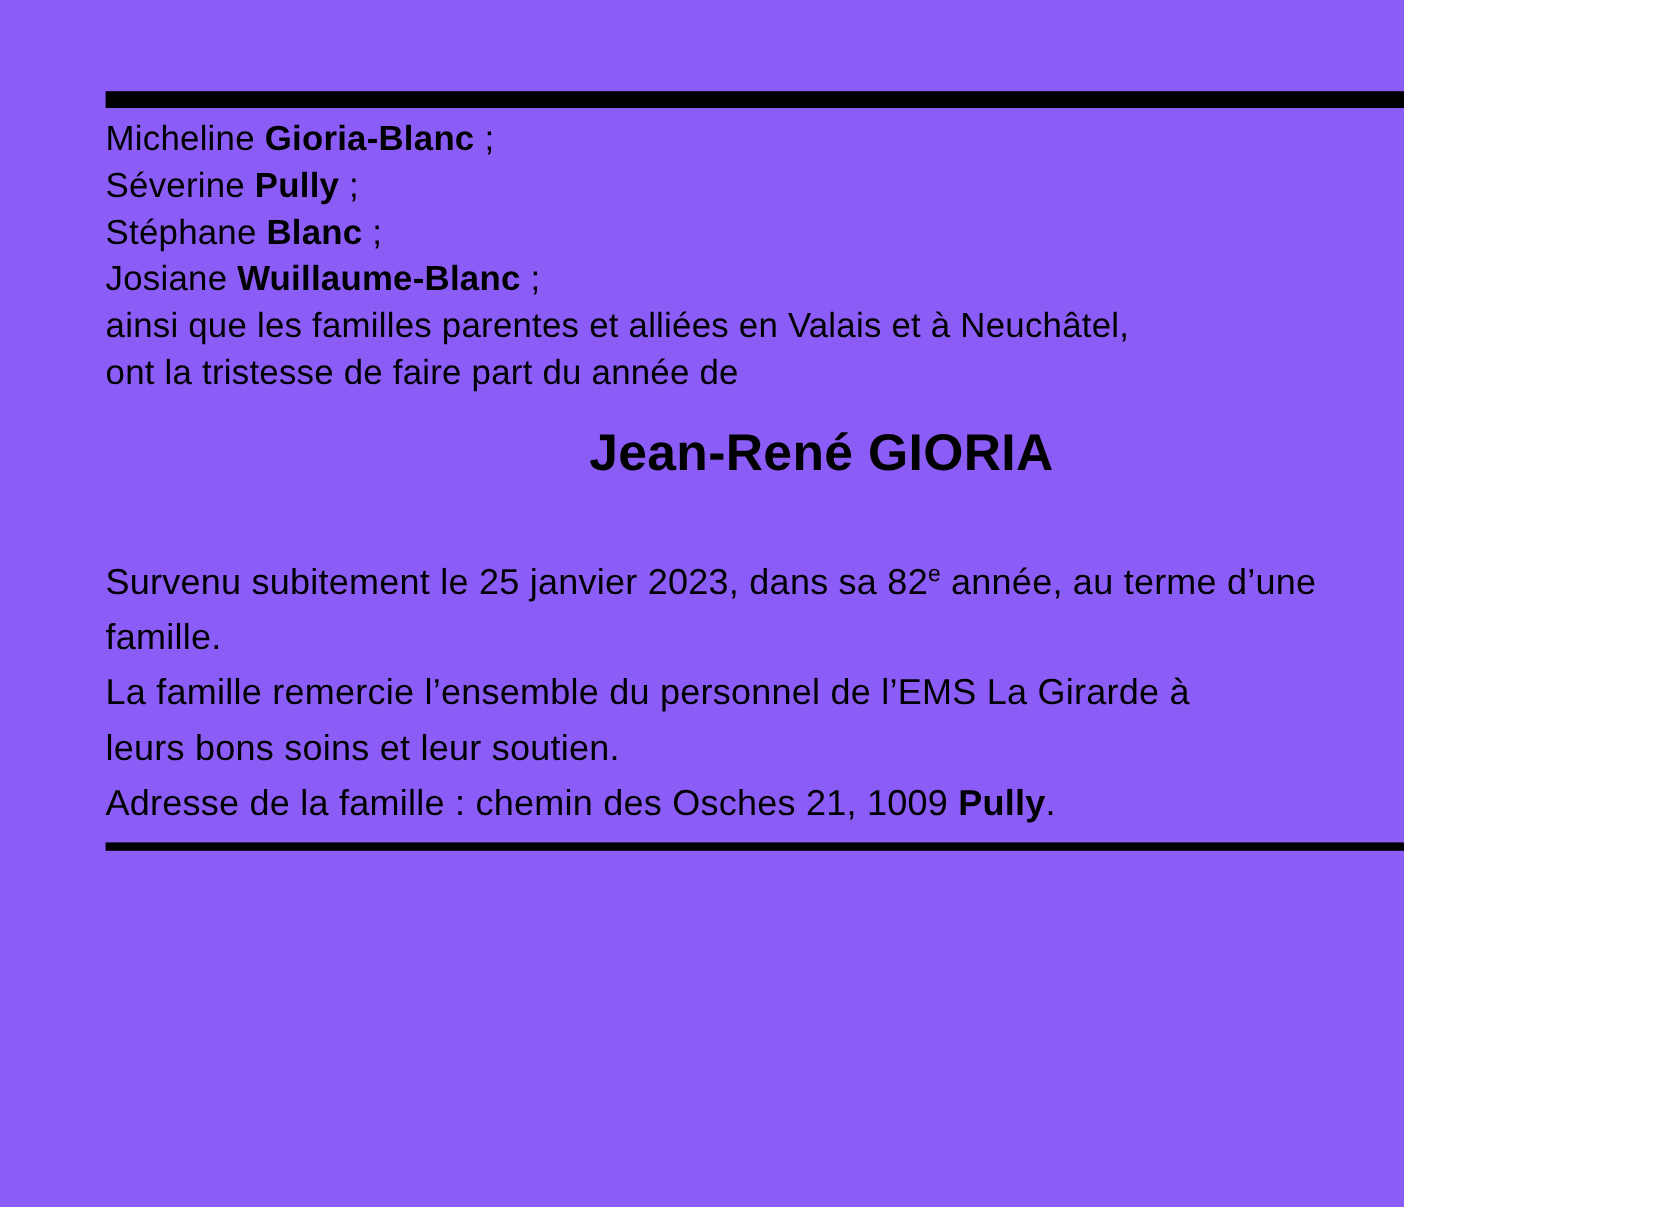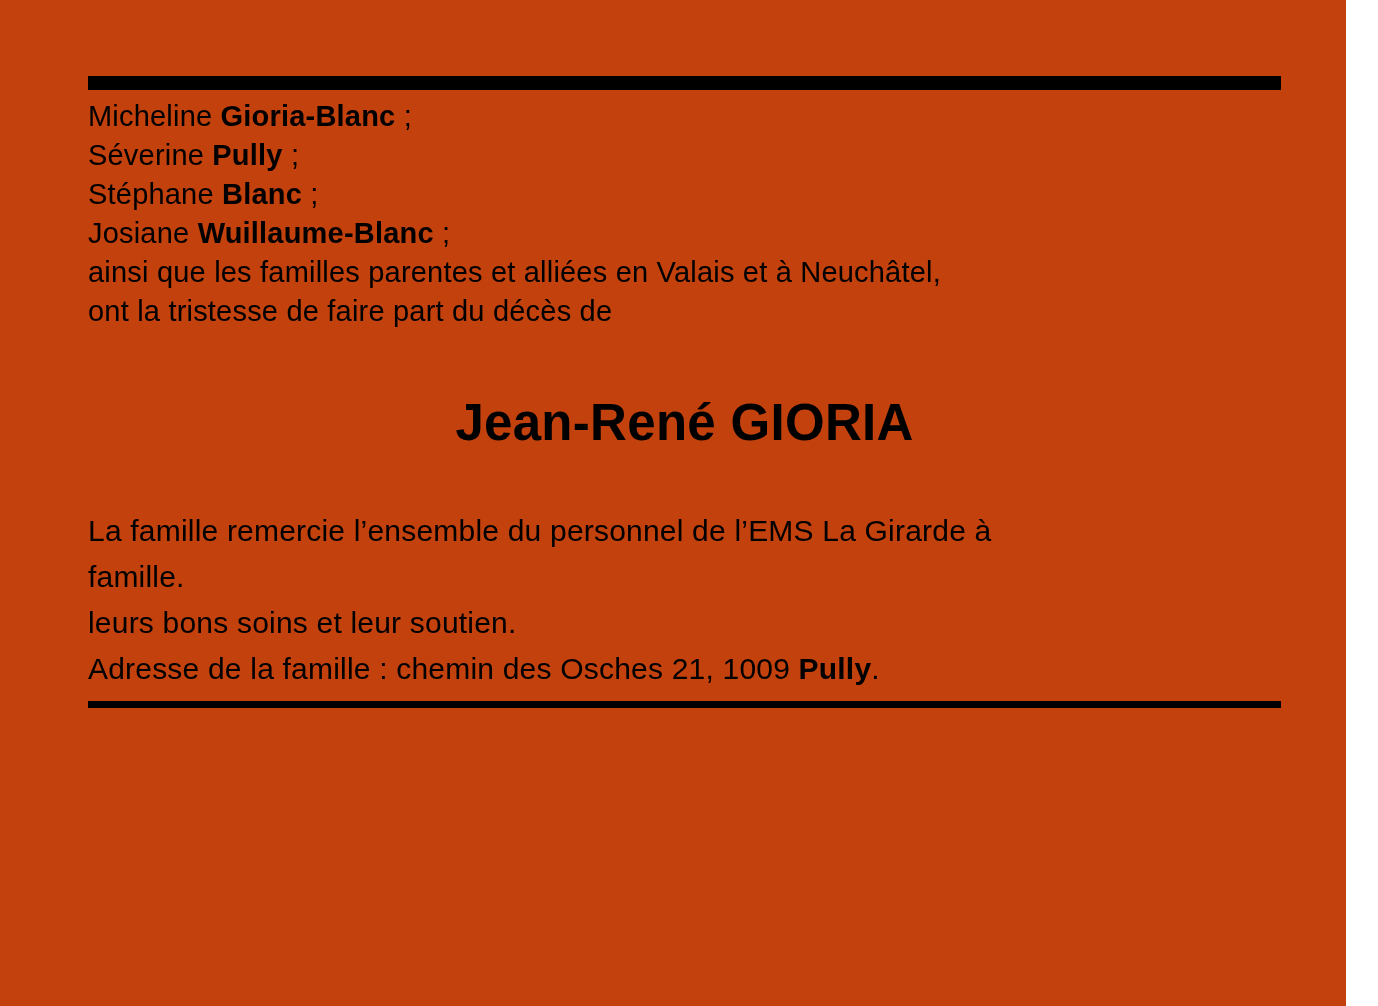--- a/index.html
+++ b/index.html
@@ -9,23 +9,23 @@
   }
   body {
     width: 1378px;
     height: 1006px;
     font-family: "Liberation Sans", sans-serif;
     color: #000000;
     -webkit-font-smoothing: antialiased;
   }
   .sheet {
     position: relative;
-    width: 1346px;
+    width: 1170px;
     height: 1006px;
-    background: #c2410c;
+    background: #8b5cf6;
     overflow: hidden;
   }
   .content {
     position: absolute;
     left: 88px;
     top: 76px;
     width: 1193px;
   }
   .rule-top {
     width: 100%;
@@ -42,23 +42,23 @@
     margin-top: 7px;
     font-size: 29px;
     line-height: 39px;
     letter-spacing: 0.2px;
   }
   .family-block strong,
   .address strong {
     font-weight: 700;
   }
   .title {
-    margin-top: 67px;
+    margin-top: 22px;
     text-align: center;
-    font-size: 51px;
+    font-size: 43px;
     font-weight: 700;
     line-height: 50px;
     letter-spacing: 0.3px;
   }
   .body-block {
     margin-top: 60px;
     font-size: 30px;
     line-height: 46px;
     letter-spacing: 0.2px;
   }
@@ -78,28 +78,29 @@
   <div class="content">
 
     <div class="rule-top"></div>
 
     <div class="family-block">
       <div class="family-line"><span>Micheline </span><strong>Gioria-Blanc</strong><span> ;</span></div>
       <div class="family-line"><span>Séverine </span><strong>Pully</strong><span> ;</span></div>
       <div class="family-line"><span>Stéphane </span><strong>Blanc</strong><span> ;</span></div>
       <div class="family-line"><span>Josiane </span><strong>Wuillaume-Blanc</strong><span> ;</span></div>
       <div class="intro-line">ainsi que les familles parentes et alliées en Valais et à Neuchâtel,</div>
-      <div class="intro-line">ont la tristesse de faire part du décès de</div>
+      <div class="intro-line">ont la tristesse de faire part du année de</div>
     </div>
 
     <div class="title">Jean-René GIORIA</div>
 
     <div class="body-block">
+      <div class="body-line"><span>Survenu subitement le 25 janvier 2023, dans sa 82</span><sup class="ordinal">e</sup><span> année, au terme d’une</span></div>
+      <div class="body-line">famille.</div>
       <div class="body-line">La famille remercie l’ensemble du personnel de l’EMS La Girarde à</div>
-      <div class="body-line">famille.</div>
       <div class="body-line">leurs bons soins et leur soutien.</div>
       <div class="body-line address"><span>Adresse de la famille : chemin des Osches 21, 1009 </span><strong>Pully</strong><span>.</span></div>
     </div>
 
     <div class="rule-bottom"></div>
 
   </div>
 </div>
 
 </body></html>

